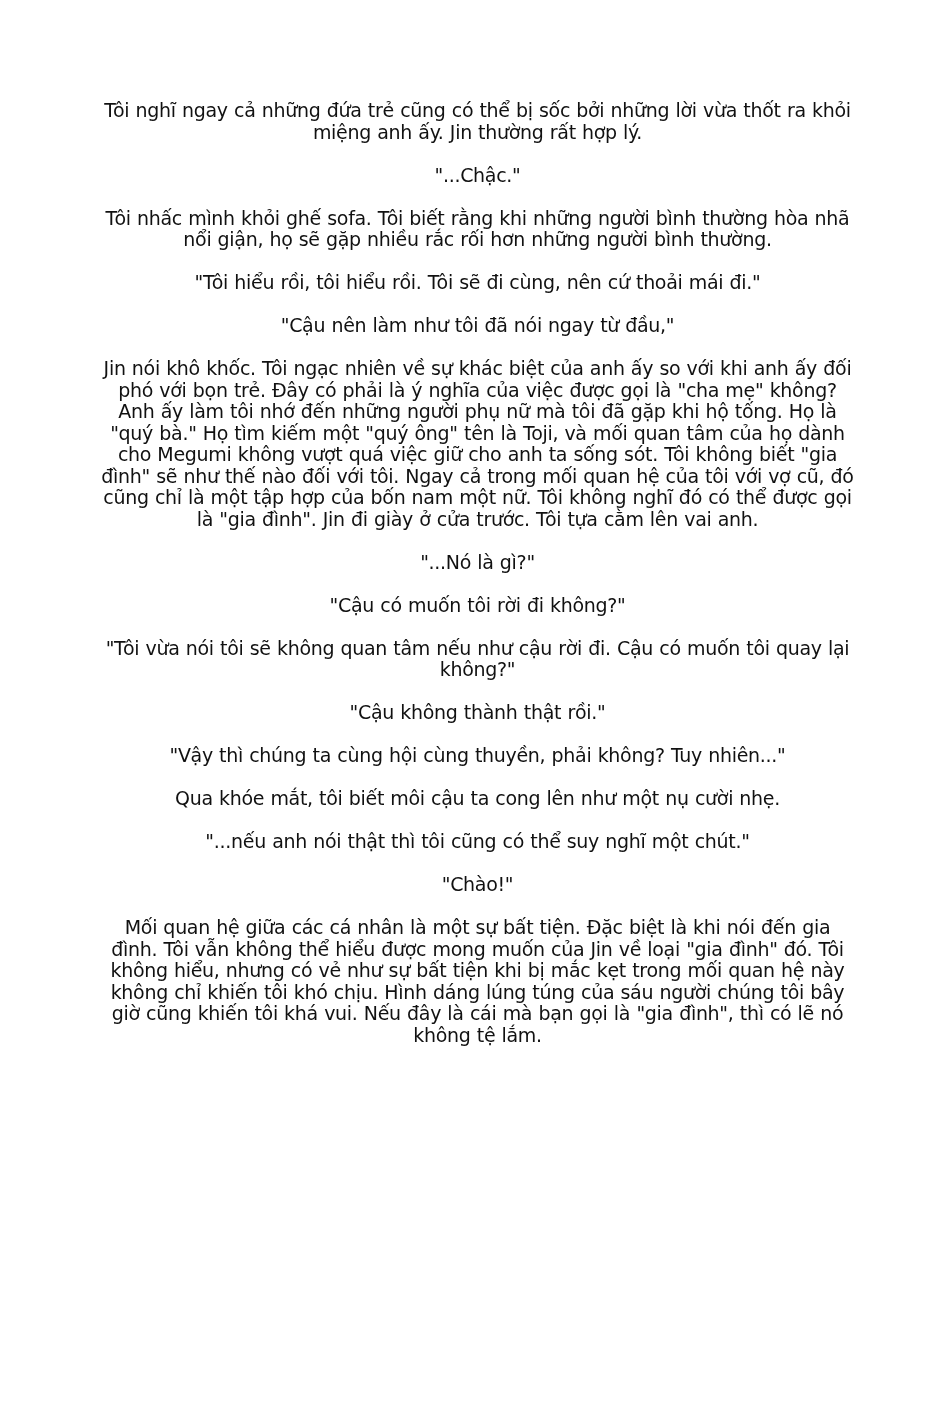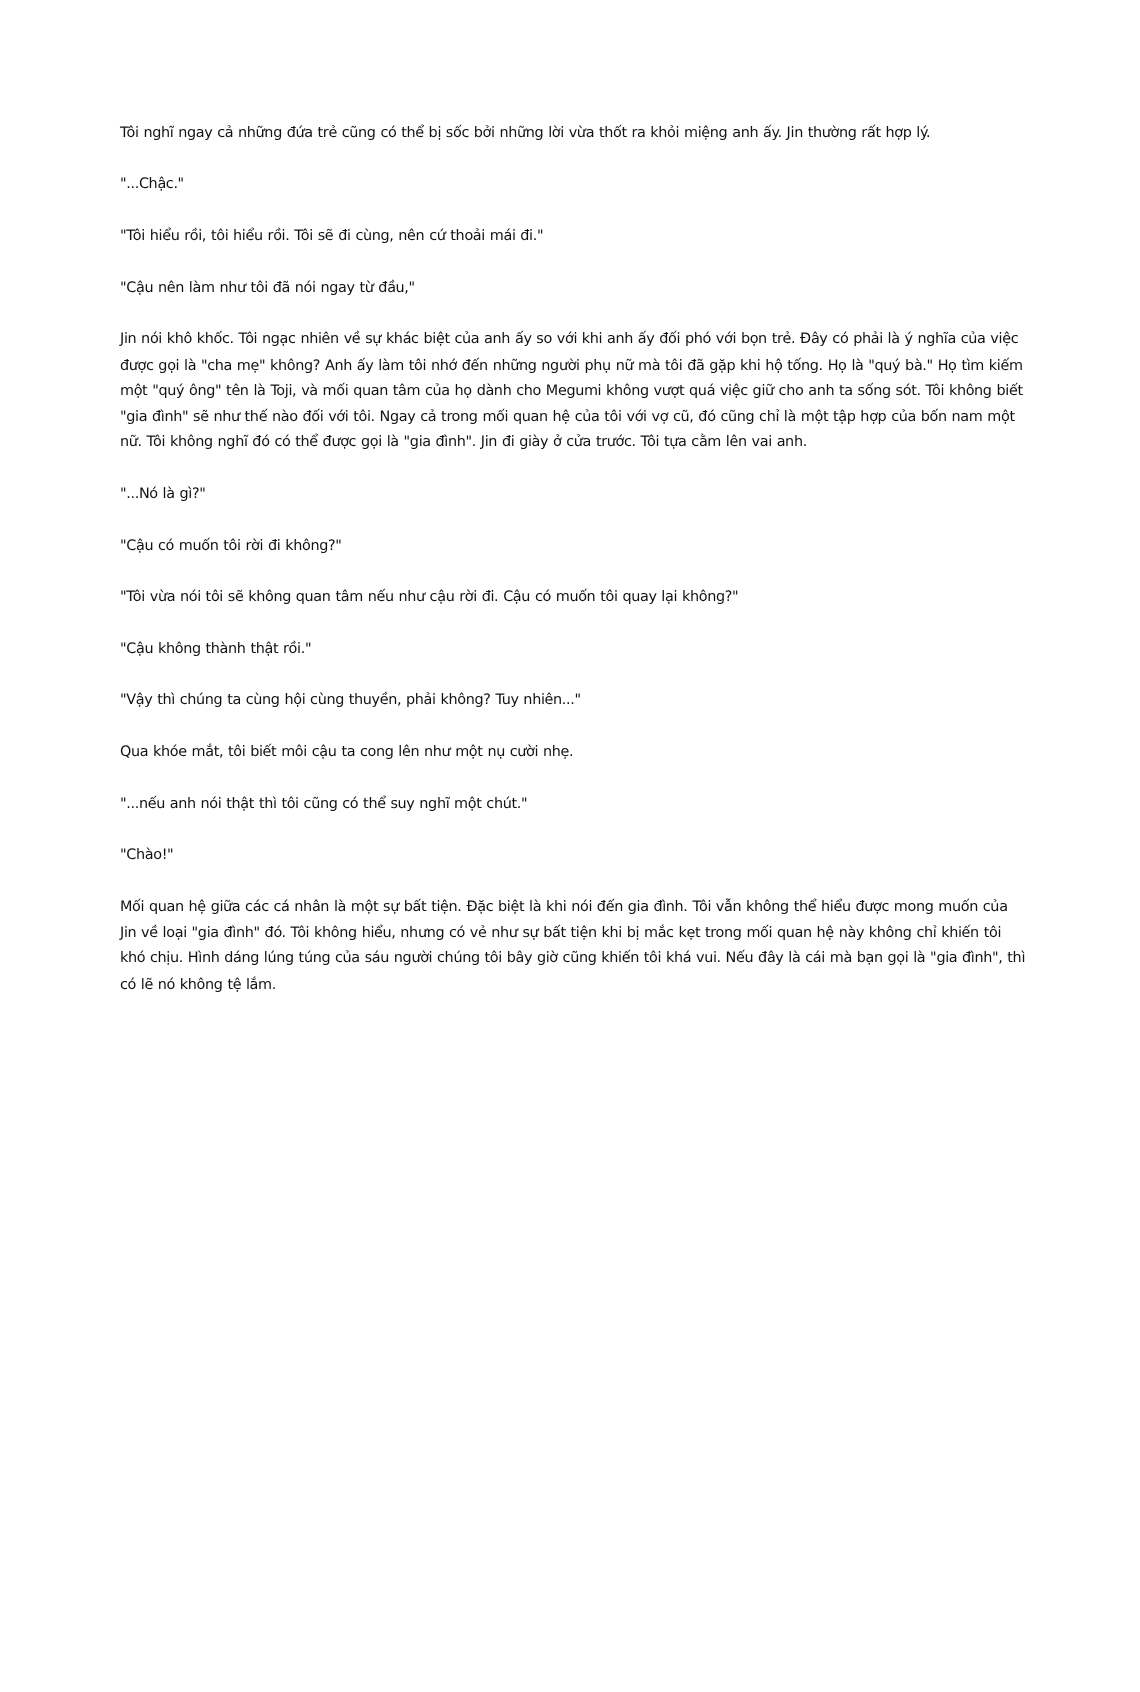--- a/index.html
+++ b/index.html
@@ -12,36 +12,38 @@
       height: 1410px;
       position: relative;
       overflow: hidden;
     }
     .page {
       position: absolute;
       left: 100px;
       top: 100px;
       width: 755px;
       font-family: "DejaVu Sans", sans-serif;
-      font-size: 12px;
+      font-size: 19px;
       line-height: 21.5px;
       color: #111111;
       letter-spacing: -0.3px;
       word-spacing: 0.5px;
+      text-align: center;
     }
     .para {
       margin: 0 0 21.5px 0;
     }
   </style>
 </head>
 <body>
 
 <div class="page">
   <p class="para">Tôi nghĩ ngay cả những đứa trẻ cũng có thể bị sốc bởi những lời vừa thốt ra khỏi miệng anh ấy. Jin thường rất hợp lý.</p>
   <p class="para">"...Chậc."</p>
+  <p class="para">Tôi nhấc mình khỏi ghế sofa. Tôi biết rằng khi những người bình thường hòa nhã nổi giận, họ sẽ gặp nhiều rắc rối hơn những người bình thường.</p>
   <p class="para">"Tôi hiểu rồi, tôi hiểu rồi. Tôi sẽ đi cùng, nên cứ thoải mái đi."</p>
   <p class="para">"Cậu nên làm như tôi đã nói ngay từ đầu,"</p>
   <p class="para">Jin nói khô khốc. Tôi ngạc nhiên về sự khác biệt của anh ấy so với khi anh ấy đối phó với bọn trẻ. Đây có phải là ý nghĩa của việc được gọi là "cha mẹ" không? Anh ấy làm tôi nhớ đến những người phụ nữ mà tôi đã gặp khi hộ tống. Họ là "quý bà." Họ tìm kiếm một "quý ông" tên là Toji, và mối quan tâm của họ dành cho Megumi không vượt quá việc giữ cho anh ta sống sót. Tôi không biết "gia đình" sẽ như thế nào đối với tôi. Ngay cả trong mối quan hệ của tôi với vợ cũ, đó cũng chỉ là một tập hợp của bốn nam một nữ. Tôi không nghĩ đó có thể được gọi là "gia đình". Jin đi giày ở cửa trước. Tôi tựa cằm lên vai anh.</p>
   <p class="para">"...Nó là gì?"</p>
   <p class="para">"Cậu có muốn tôi rời đi không?"</p>
   <p class="para">"Tôi vừa nói tôi sẽ không quan tâm nếu như cậu rời đi. Cậu có muốn tôi quay lại không?"</p>
   <p class="para">"Cậu không thành thật rồi."</p>
   <p class="para">"Vậy thì chúng ta cùng hội cùng thuyền, phải không? Tuy nhiên..."</p>
   <p class="para">Qua khóe mắt, tôi biết môi cậu ta cong lên như một nụ cười nhẹ.</p>
   <p class="para">"...nếu anh nói thật thì tôi cũng có thể suy nghĩ một chút."</p>

